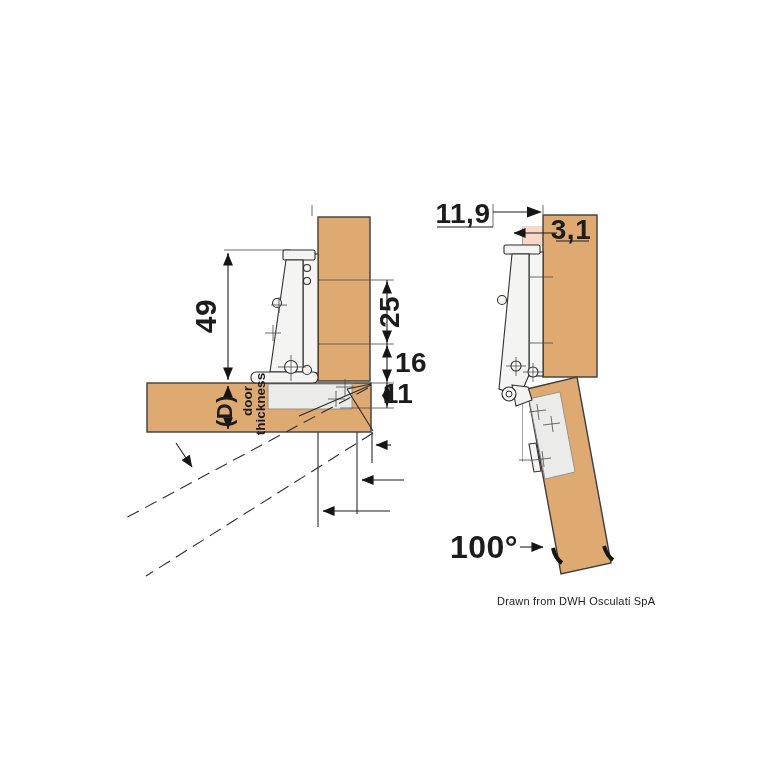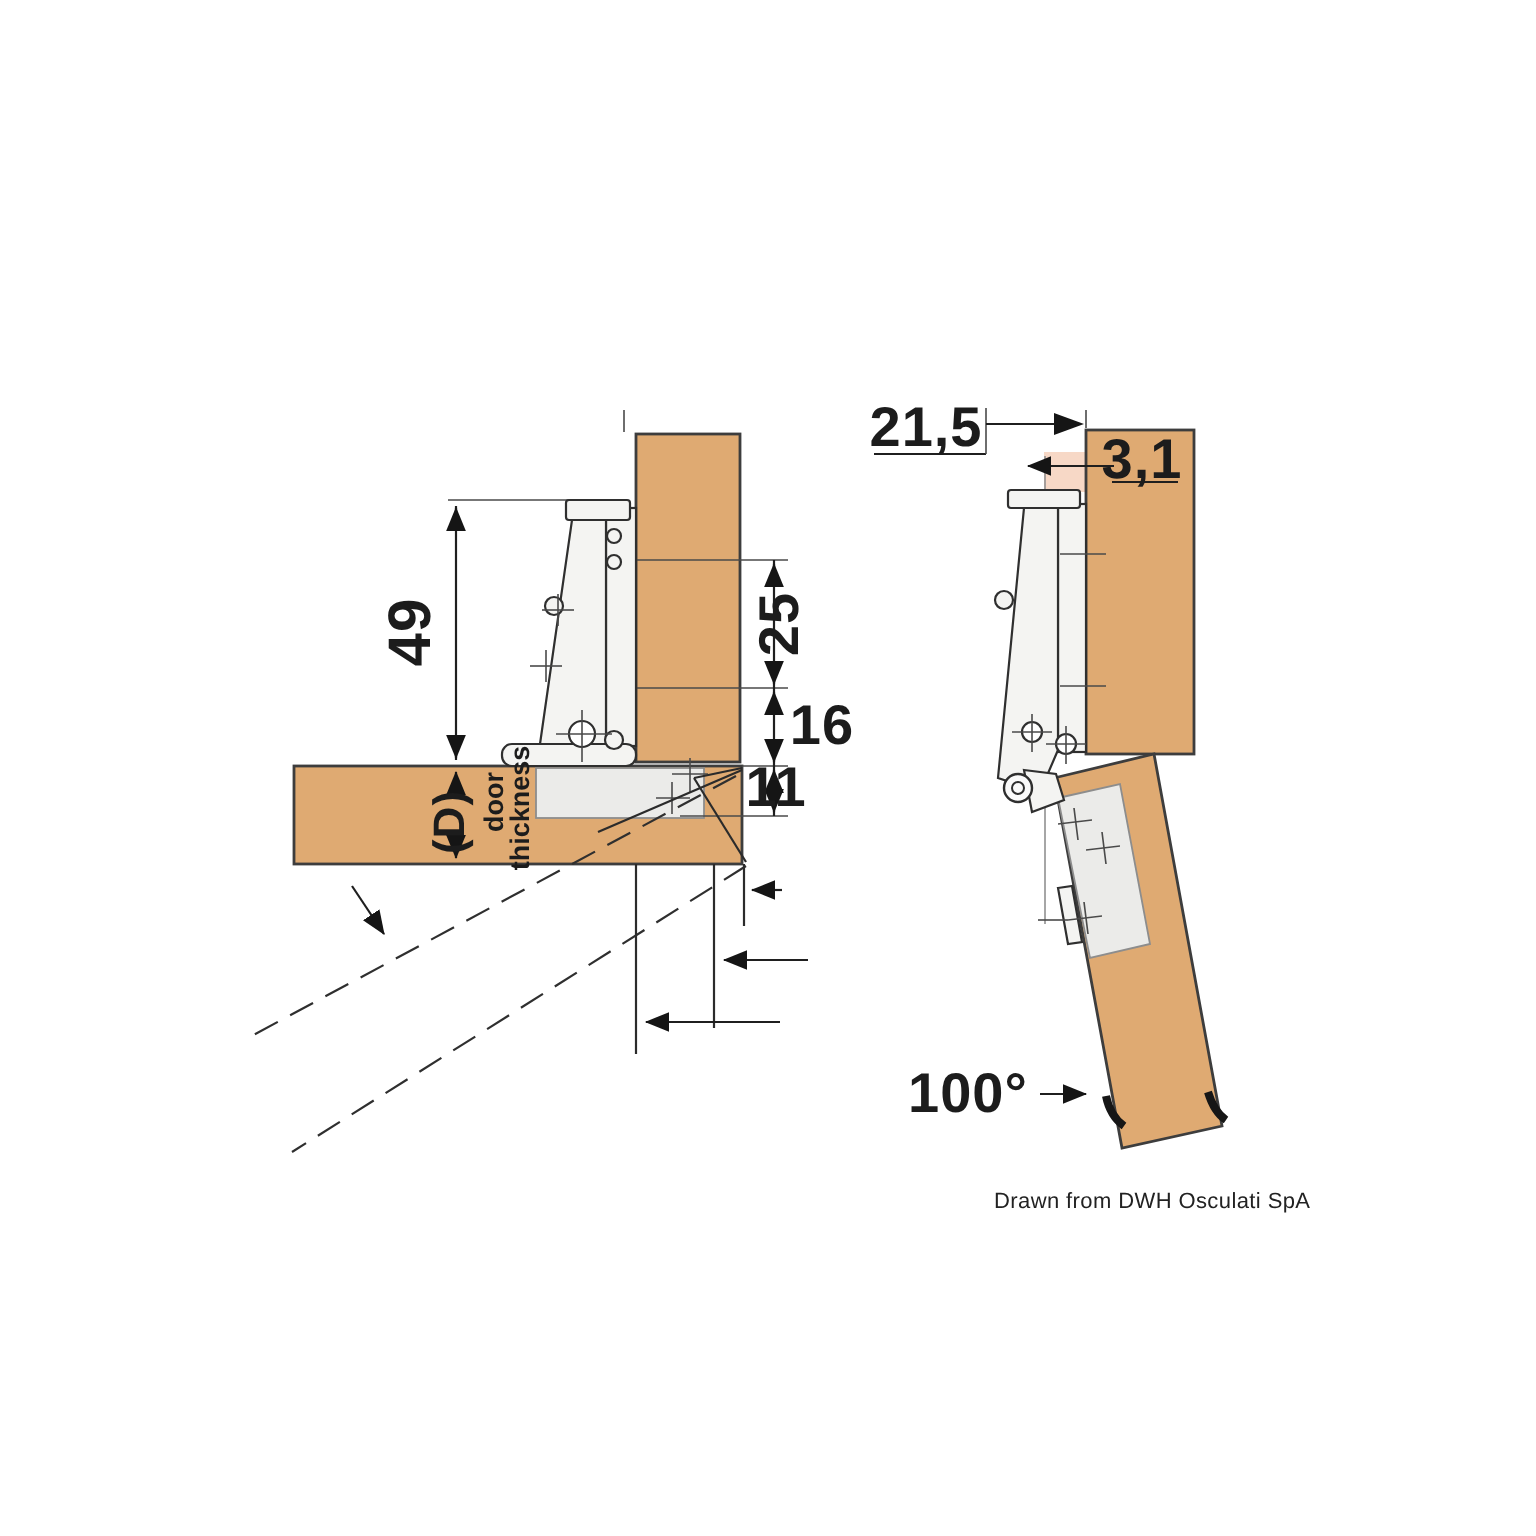--- a/index.html
+++ b/index.html
@@ -16,21 +16,21 @@
   .dim{stroke:#1f1f1f;stroke-width:1.1;fill:none;}
   .dash{stroke:#2f2f2f;stroke-width:1.1;fill:none;stroke-dasharray:13 7;}
   .cl{stroke:#909090;stroke-width:0.8;fill:none;}
   .label{
     position:absolute;transform:translate(-50%,-50%);
     font-size:28px;font-weight:600;letter-spacing:0.5px;white-space:nowrap;
   }
   .vert{transform:translate(-50%,-50%) rotate(-90deg);}
   .small-bold{font-size:13.5px;font-weight:700;letter-spacing:0px;}
   .dsym{font-size:22px;font-weight:600;}
-  .big{font-size:28px;}
+  .big{font-size:32px;}
   .credit{
     position:absolute;transform:none;font-size:11px;font-weight:400;
     color:#222;white-space:nowrap;letter-spacing:0.2px;
   }
 </style>
 </head>
 <body>
 
 <svg width="768" height="768" viewBox="0 0 768 768">
   <defs>
@@ -175,20 +175,20 @@
       <line x1="557" y1="233" x2="514" y2="233" class="dim" marker-end="url(#ah)"></line>
     </g>
 
     <line x1="520" y1="547" x2="543" y2="547" class="dim" marker-end="url(#ah)"></line>
   </g>
 </svg>
 
 <div class="label vert" style="left:206px;top:316px;font-size:30px;">49</div>
 <div class="label vert" style="left:390px;top:312px;">25</div>
 <div class="label" style="left:411px;top:363px;">16</div>
-<div class="label" style="left:388px;top:394px;">11</div>
+<div class="label" style="left:398px;top:394px;">11</div>
 <div class="label vert dsym" style="left:225px;top:411px;">(D)</div>
 <div class="label vert small-bold" style="left:247px;top:401px;">door</div>
 <div class="label vert small-bold" style="left:260px;top:404px;">thickness</div>
-<div class="label" style="left:463px;top:214px;">21,5</div>
+<div class="label" style="left:463px;top:214px;">11,9</div>
 <div class="label" style="left:571px;top:230px;">3,1</div>
 <div class="label big" style="left:484px;top:547px;">100°</div>
 <div class="credit" style="left:497px;top:566px;margin-top:29px;">Drawn from DWH Osculati SpA</div>
 
 </body></html>

